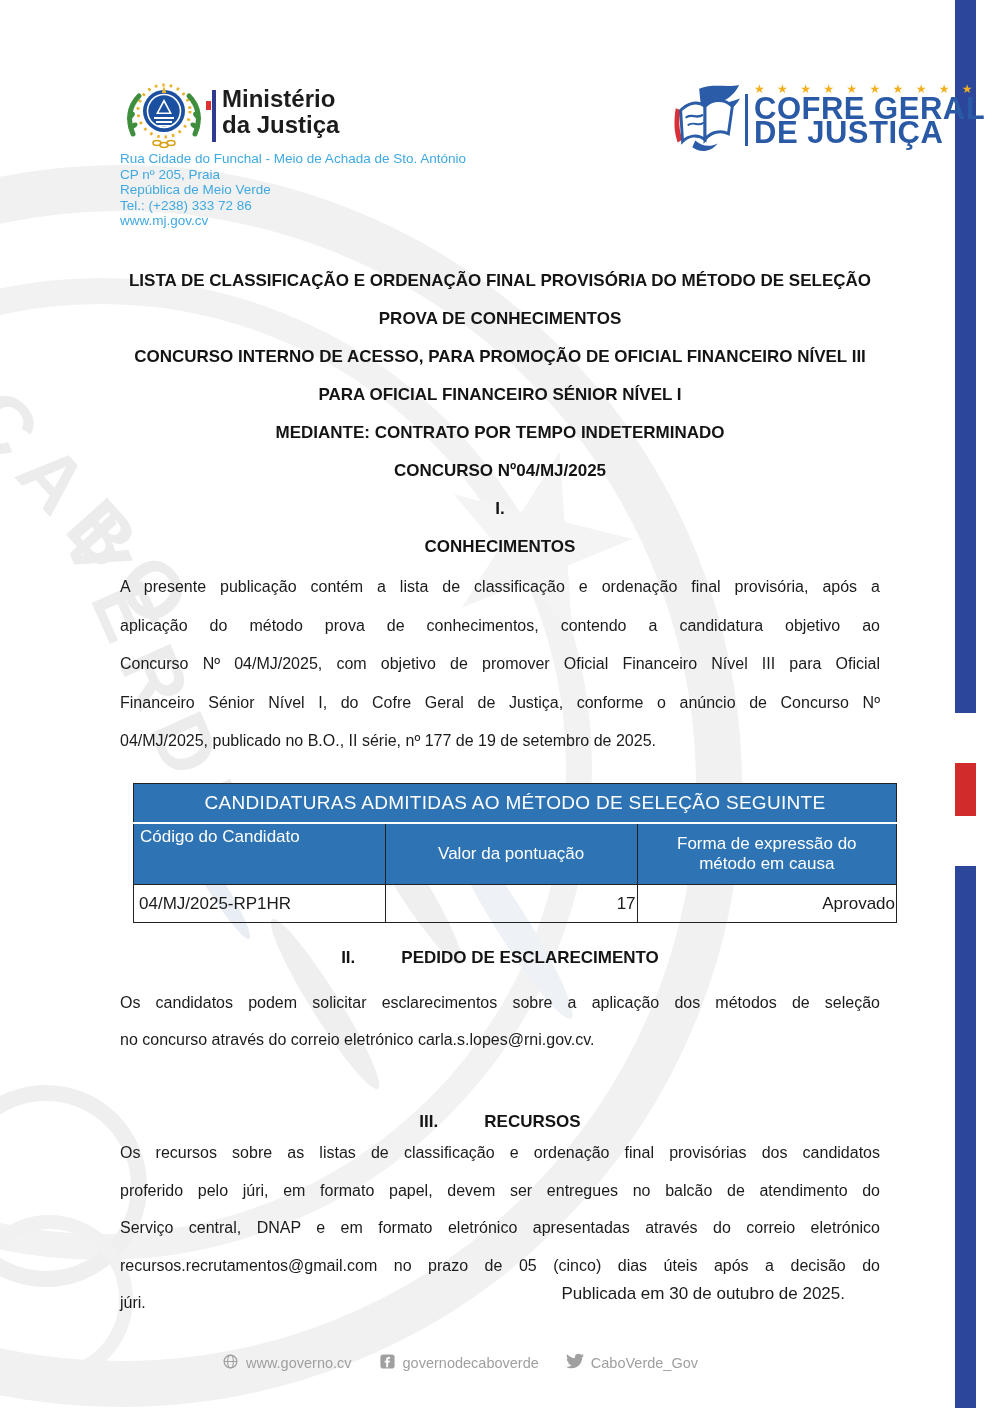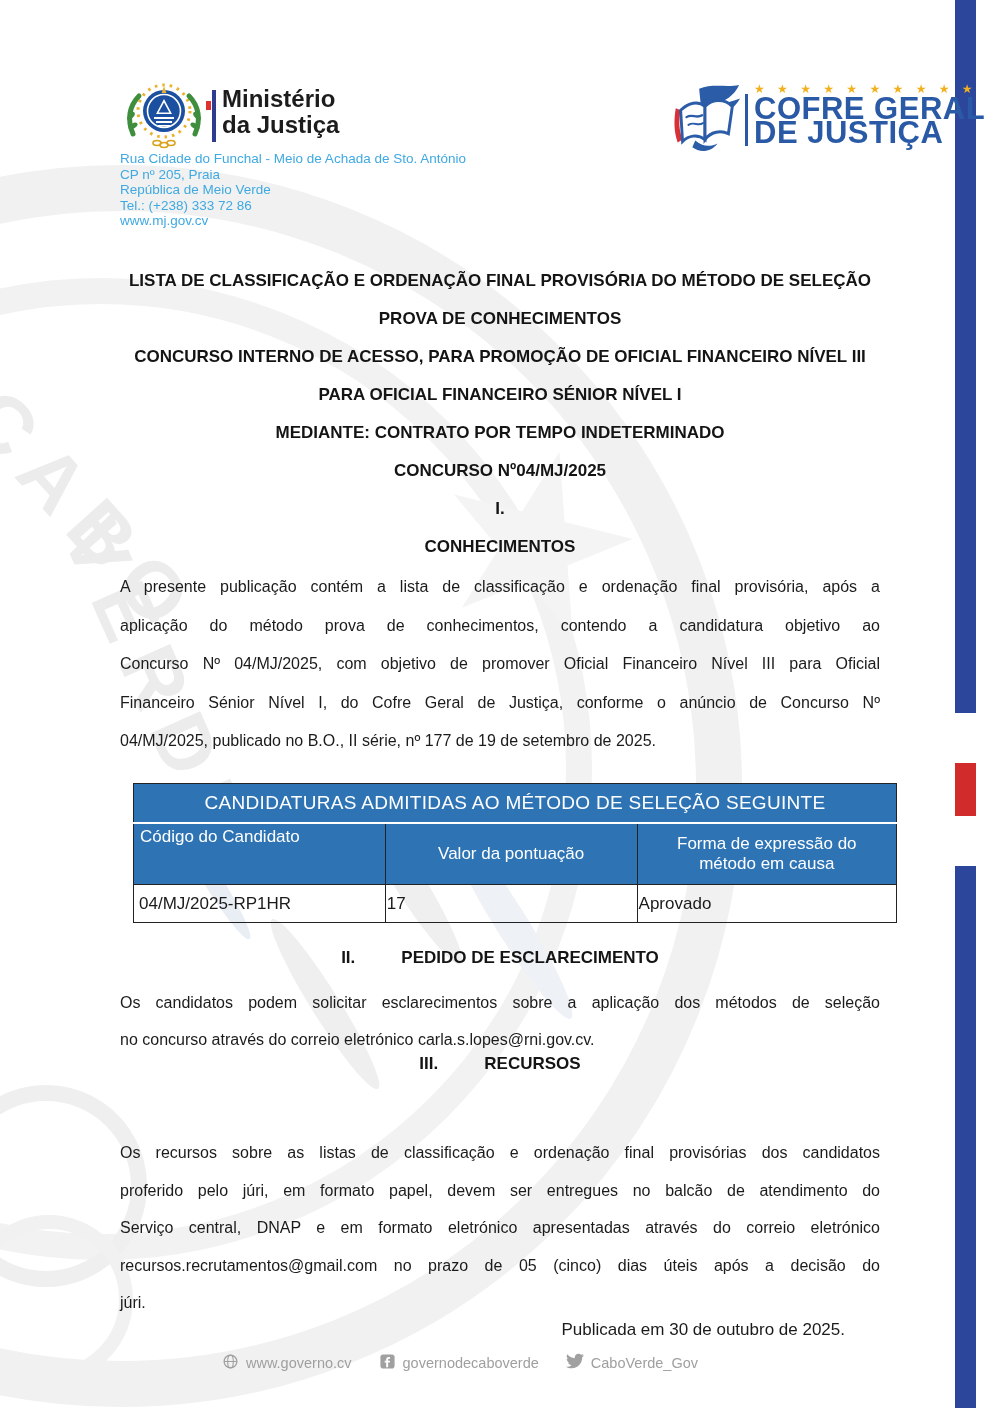--- a/index.html
+++ b/index.html
@@ -44,35 +44,35 @@
   
   .para { position:absolute; left:120px; width:760px; font-size:16px; color:#1b1b1b; }
   .bline { height:38.5px; line-height:38.5px; white-space:normal; }
   .jline { text-align:justify; text-align-last:justify; }
   .intro { top:568px; }
   .sec-heading { position:absolute; left:120px; width:760px; display:flex; justify-content:center; gap:46px;
                  font-weight:bold; font-size:17px; color:#141414; }
   .sec2-heading { top:948px; }
   .sec2-body { top:984px; }
   .sec2-body .bline { height:37px; line-height:37px; }
-  .sec3-heading { top:1054px; }
+  .sec3-heading { top:1112px; }
   .sec3-body { top:1134px; }
   .sec3-body .bline { height:37.6px; line-height:37.6px; }
-  .published { position:absolute; left:120px; top:1320px; width:760px; text-align:right; padding-right:35px; box-sizing:border-box; font-size:17px; color:#1b1b1b; }
+  .published { position:absolute; left:120px; top:1284px; width:760px; text-align:right; padding-right:35px; box-sizing:border-box; font-size:17px; color:#1b1b1b; }
   
   .cand-table { position:absolute; left:133px; top:783px; width:764px; border-collapse:collapse; table-layout:fixed; }
   .cand-table th, .cand-table td { border:1px solid #222; }
   .cand-table .tbl-title { background:#2E74B5; color:#fff; font-weight:normal; font-size:19px; height:36px; text-align:center; border-bottom:2px solid #fff; letter-spacing:0.3px;margin-top:48px; }
   .cand-table .col-h { background:#2E74B5; color:#fff; font-weight:normal; font-size:17px; height:57px; }
   .cand-table .col-h.first { text-align:left; vertical-align:top; padding:3px 0 0 6px; }
   .cand-table .col-h.mid { text-align:center; vertical-align:middle; }
   .cand-table .col-h.last { text-align:center; vertical-align:middle; padding:0 28px; }
   .cand-table td { font-size:17px; height:35px; background:transparent; }
   .cand-table td.c1 { text-align:left; padding-left:5px; }
-  .cand-table td.c2, .cand-table td.c3 { text-align:left; }
+  .cand-table td.c2, .cand-table td.c3 { text-align:right; }
   
   .footer { position:absolute; left:0; top:1352px; width:920px; display:flex; justify-content:center; align-items:center; gap:9px;
             font-size:14.5px; color:#9f9f9f; }
   .footer .item { display:flex; align-items:center; gap:7px; margin:0 9px; }
 </style>
 </head>
 <body>
 
 <div class="page">
 

